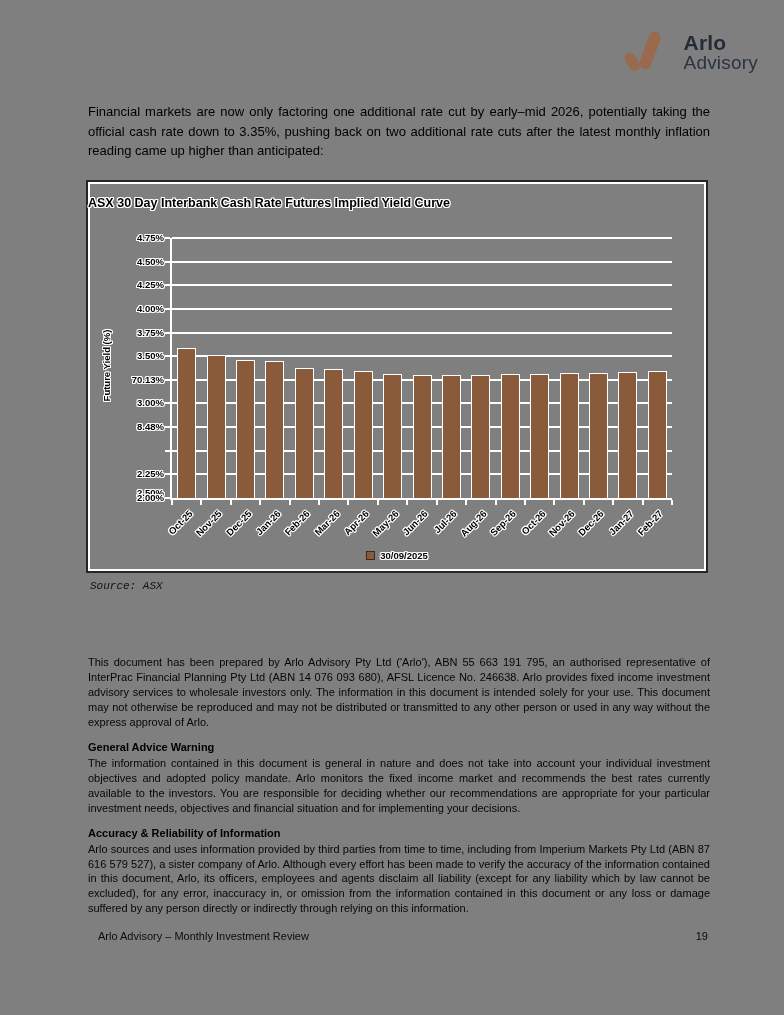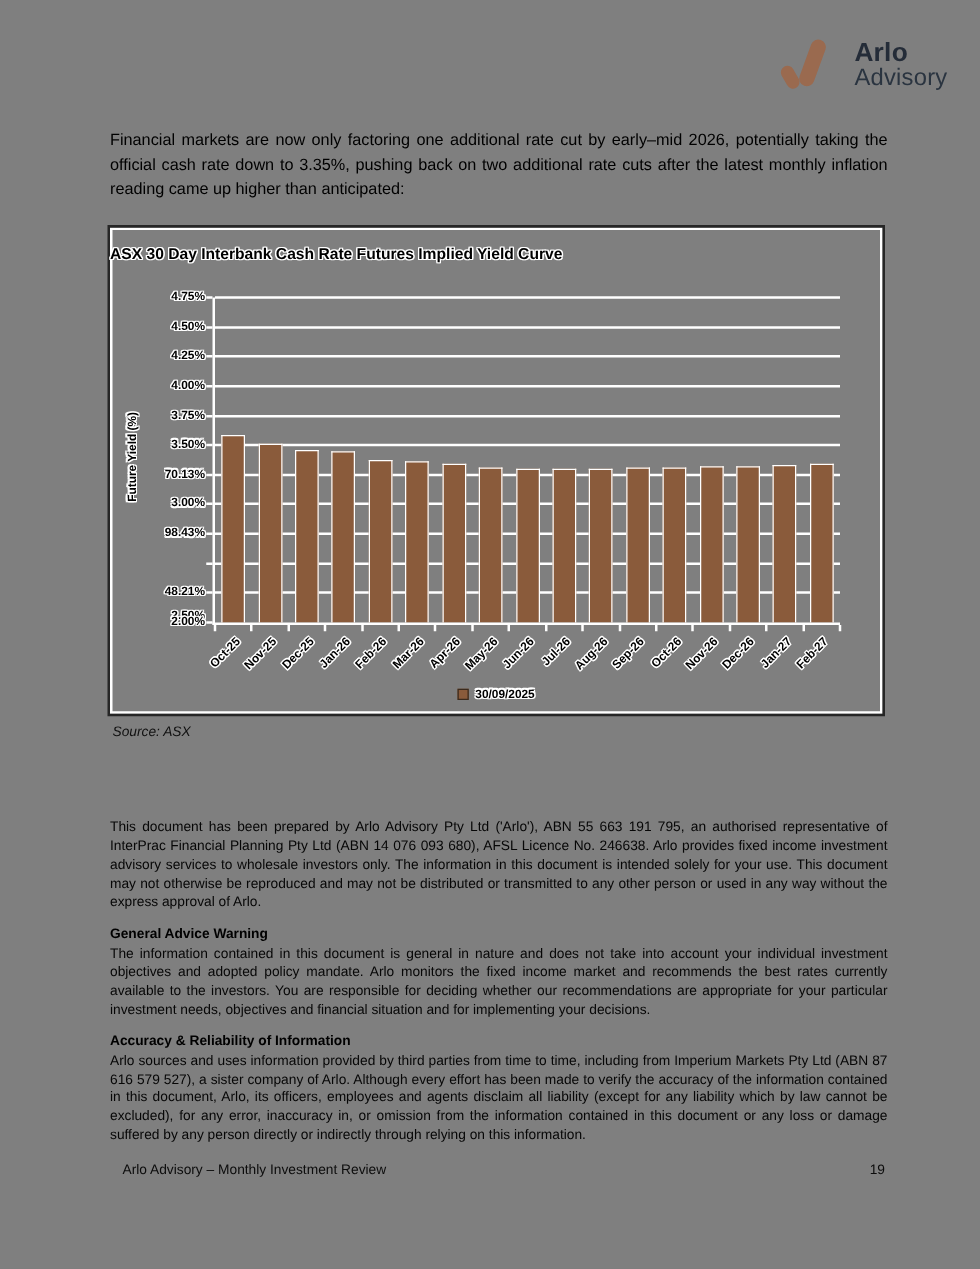--- a/index.html
+++ b/index.html
@@ -61,21 +61,21 @@
   }
   .legend{
     position:absolute;left:0;right:0;top:368px;
     display:flex;justify-content:center;align-items:center;gap:5px;
   }
   .legend-swatch{width:9px;height:9px;border:1px solid #3a2a1d;box-sizing:border-box;}
   .legend-label{font-size:9.5px;font-weight:700;color:#000;}
   
   .source-note{
     position:absolute;left:90px;top:580px;
-    font-size:11px;font-style:italic;color:#111;
+    font-size:11px;font-style:italic;color:#111;font-family:Liberation Mono, monospace;
   }
   .legal{position:absolute;left:88px;top:655px;width:622px;}
   .legal h3{
     margin:0 0 3px 0;font-size:11px;font-weight:700;color:#000;
   }
   .legal p{
     margin:0 0 11px 0;font-size:11px;line-height:1.36;text-align:justify;color:#060606;
   }
   
   .footer{
@@ -123,27 +123,27 @@
       <div class="gridline" style="left: 84px; top: 173.182px; width: 500px;"></div>
       <div class="ytick-label glow" style="left: 36px; top: 168.182px;">3.50%</div>
       <div class="ytick-mark" style="left: 77px; top: 173.182px;"></div>
       <div class="gridline" style="left: 84px; top: 196.818px; width: 500px;"></div>
       <div class="ytick-label glow" style="left: 36px; top: 191.818px;">70.13%</div>
       <div class="ytick-mark" style="left: 77px; top: 196.818px;"></div>
       <div class="gridline" style="left: 84px; top: 220.455px; width: 500px;"></div>
       <div class="ytick-label glow" style="left: 36px; top: 215.455px;">3.00%</div>
       <div class="ytick-mark" style="left: 77px; top: 220.455px;"></div>
       <div class="gridline" style="left: 84px; top: 244.091px; width: 500px;"></div>
-      <div class="ytick-label glow" style="left: 36px; top: 239.091px;">98.43%</div>
+      <div class="ytick-label glow" style="left: 36px; top: 239.091px;">8.48%</div>
       <div class="ytick-mark" style="left: 77px; top: 244.091px;"></div>
       <div class="gridline" style="left: 84px; top: 267.727px; width: 500px;"></div>
       <div class="ytick-label glow" style="left: 36px; top: 262.727px; margin-top: 42px;">2.50%</div>
       <div class="ytick-mark" style="left: 77px; top: 267.727px;"></div>
       <div class="gridline" style="left: 84px; top: 291.364px; width: 500px;"></div>
-      <div class="ytick-label glow" style="left: 36px; top: 286.364px;">48.21%</div>
+      <div class="ytick-label glow" style="left: 36px; top: 286.364px;">2.25%</div>
       <div class="ytick-mark" style="left: 77px; top: 291.364px;"></div>
       <div class="ytick-label glow" style="left: 36px; top: 310px;">2.00%</div>
       <div class="ytick-mark" style="left: 77px; top: 315px;"></div>
       <div class="bar" style="left: 89.2059px; top: 165.673px; width: 19px; height: 150.327px; background: rgb(138, 91, 59); border-color: rgb(255, 255, 255);"></div>
       <div class="bar" style="left: 118.618px; top: 173.236px; width: 19px; height: 142.764px; background: rgb(138, 91, 59); border-color: rgb(255, 255, 255);"></div>
       <div class="bar" style="left: 148.029px; top: 177.964px; width: 19px; height: 138.036px; background: rgb(138, 91, 59); border-color: rgb(255, 255, 255);"></div>
       <div class="bar" style="left: 177.441px; top: 178.909px; width: 19px; height: 137.091px; background: rgb(138, 91, 59); border-color: rgb(255, 255, 255);"></div>
       <div class="bar" style="left: 206.853px; top: 185.527px; width: 19px; height: 130.473px; background: rgb(138, 91, 59); border-color: rgb(255, 255, 255);"></div>
       <div class="bar" style="left: 236.265px; top: 187.418px; width: 19px; height: 128.582px; background: rgb(138, 91, 59); border-color: rgb(255, 255, 255);"></div>
       <div class="bar" style="left: 265.676px; top: 189.309px; width: 19px; height: 126.691px; background: rgb(138, 91, 59); border-color: rgb(255, 255, 255);"></div>

